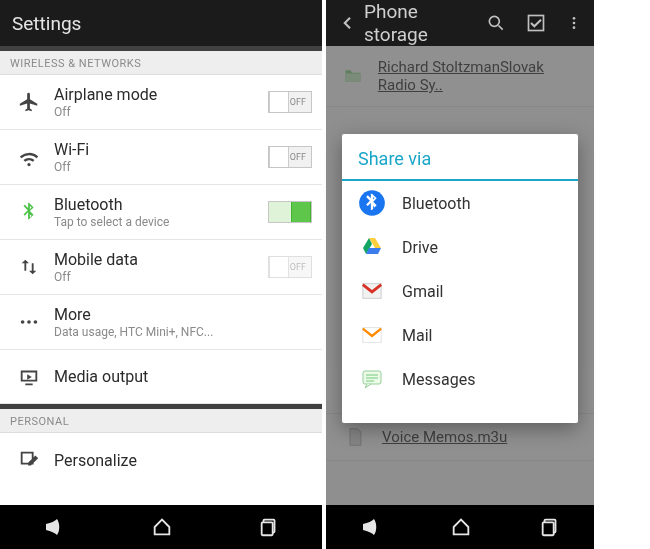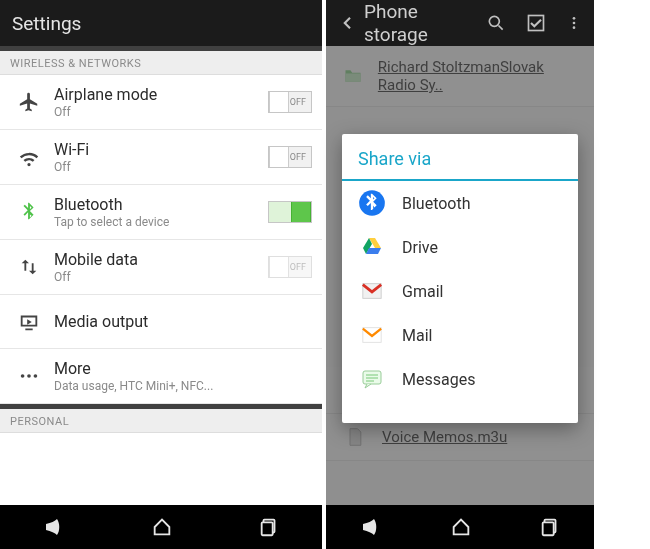--- a/index.html
+++ b/index.html
@@ -216,45 +216,55 @@
     </div>
     <div class="toggle off disabled">
       <span class="knob"></span>
       <span class="lbl">OFF</span>
     </div>
   </div>
 
   <div class="row">
     <span class="icon">
       <svg width="22" height="22" viewBox="0 0 24 24">
-          <path fill="#444" d="M3 5h18v12H3V5zm2 2v8h14V7H5zm3 12h8v2H8v-2z"></path>
-          <path fill="#444" d="M10 9l5 3-5 3V9z"></path>
-        </svg>
-    </span>
-    <div class="text">
-      <div class="title">Media output</div>
-    </div>
-  </div>
-
-  <div class="row">
-    <span class="icon">
-      <svg width="22" height="22" viewBox="0 0 24 24">
           <circle cx="5" cy="12" r="2" fill="#444"></circle>
           <circle cx="12" cy="12" r="2" fill="#444"></circle>
           <circle cx="19" cy="12" r="2" fill="#444"></circle>
         </svg>
     </span>
     <div class="text">
       <div class="title">More</div>
       <div class="sub">Data usage, HTC Mini+, NFC...</div>
     </div>
   </div>
 
+  <div class="row">
+    <span class="icon">
+      <svg width="22" height="22" viewBox="0 0 24 24">
+          <path fill="#444" d="M3 5h18v12H3V5zm2 2v8h14V7H5zm3 12h8v2H8v-2z"></path>
+          <path fill="#444" d="M10 9l5 3-5 3V9z"></path>
+        </svg>
+    </span>
+    <div class="text">
+      <div class="title">Media output</div>
+    </div>
+  </div>
+
   <div class="section-header">PERSONAL</div>
 
+  <div class="row" style="border-bottom:none">
+    <span class="icon">
+      <svg width="22" height="22" viewBox="0 0 24 24">
+          <path fill="#444" d="M3 3h14v14H3V3zm2 2v10h10V5H5zm14 2l3 3-8 8h-3v-3l8-8z"></path>
+        </svg>
+    </span>
+    <div class="text">
+      <div class="title">Personalize</div>
+    </div>
+  </div>
 
   <div class="navbar">
     <span>
       <svg width="24" height="24" viewBox="0 0 24 24">
           <path fill="#fff" d="M15 4c3 4 3 12 0 16-2-2-6-4-11-5v-6c5-1 9-3 11-5z"></path>
         </svg>
     </span>
     <span>
       <svg width="22" height="22" viewBox="0 0 24 24">
           <path fill="none" stroke="#fff" stroke-width="2" d="M4 12l8-8 8 8v8H4v-8z"></path>

